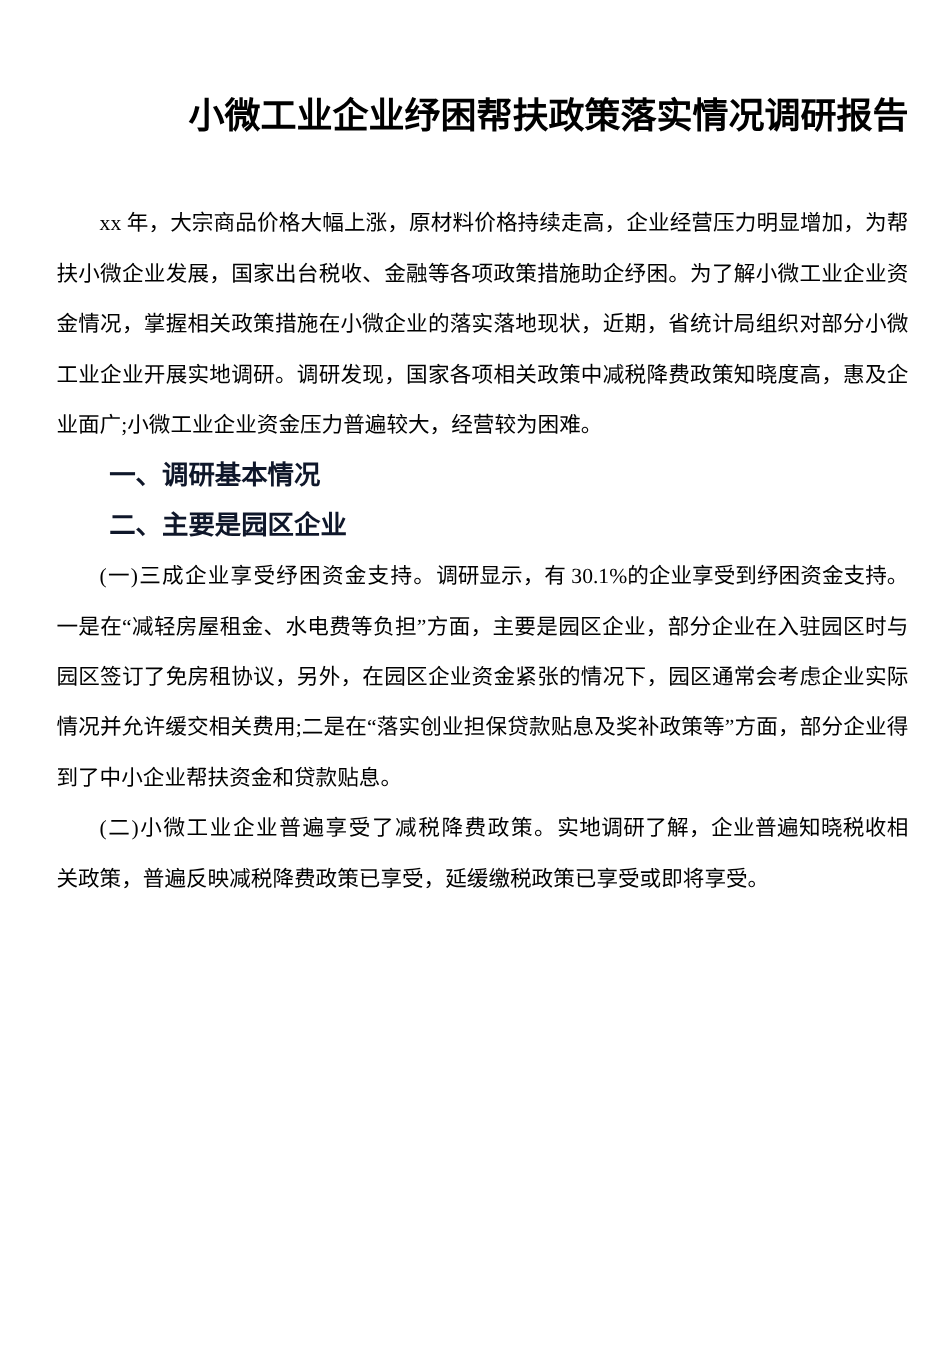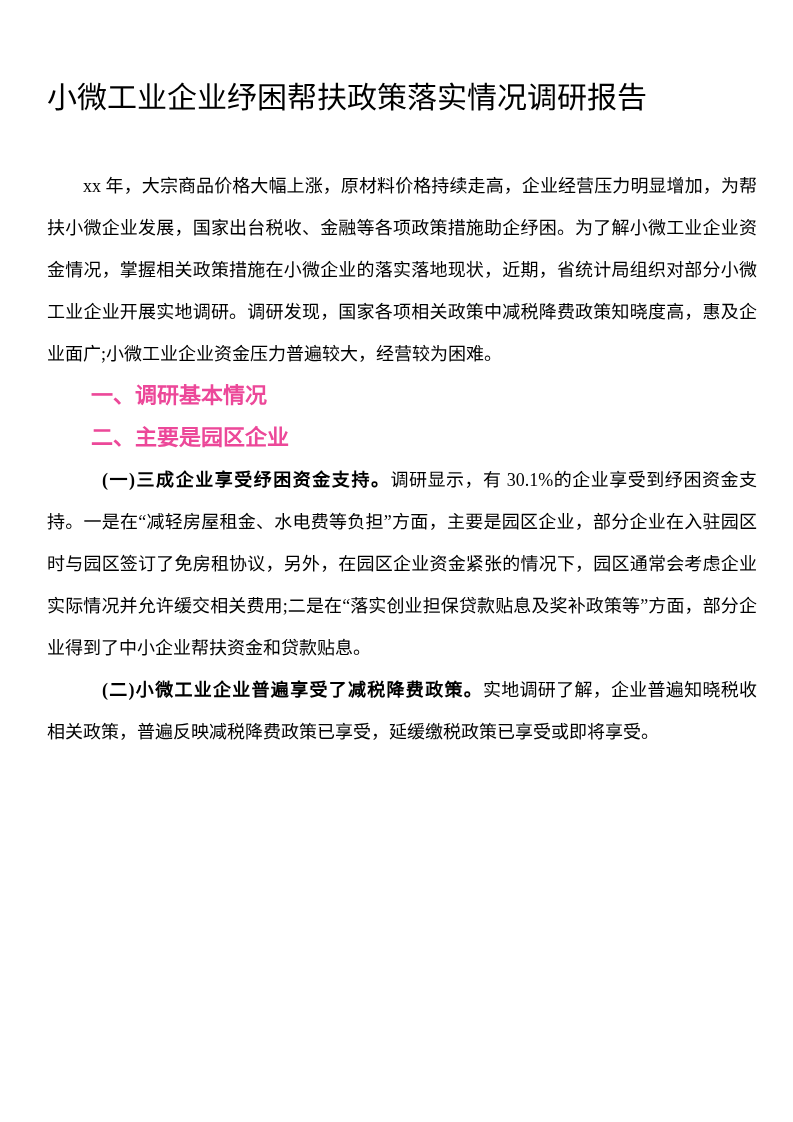--- a/index.html
+++ b/index.html
@@ -17,48 +17,47 @@
     box-sizing: border-box;
     width: 793px;
     height: 1122px;
     padding: 75px 36px 0 47px;
     background: #ffffff;
   }
   .doc-title {
     margin: 0 0 45px 0;
     font-family: "Liberation Sans", "DejaVu Sans", sans-serif;
     font-size: 30px;
-    font-weight: 400;
+    font-weight: 700;
     line-height: 45px;
-    text-align: left;
+    text-align: right;
     letter-spacing: 0px;
     color: #000000;
   }
   .body-para {
     margin: 0;
     font-family: "Liberation Serif", "DejaVu Serif", serif;
     font-size: 18px;
     line-height: 42px;
     text-align: justify;
     text-indent: 2em;
     color: #000000;
   }
   .section-heading {
     margin: 0;
     font-family: "Liberation Sans", "DejaVu Sans", sans-serif;
     font-size: 22px;
     font-weight: 700;
     line-height: 42px;
     text-indent: 2em;
-    color: #ec4899;
+    color: #0f172a;
   }
   .lead-bold {
-    font-weight: 700;
+    font-weight: 400;
     letter-spacing: 1px;
-    margin-left: 19px;
   }
 </style>
 </head>
 <body>
 
 <div class="page">
 
   <h1 class="doc-title">小微工业企业纾困帮扶政策落实情况调研报告</h1>
 
   <p class="body-para">xx 年，大宗商品价格大幅上涨，原材料价格持续走高，企业经营压力明显增加，为帮扶小微企业发展，国家出台税收、金融等各项政策措施助企纾困。为了解小微工业企业资金情况，掌握相关政策措施在小微企业的落实落地现状，近期，省统计局组织对部分小微工业企业开展实地调研。调研发现，国家各项相关政策中减税降费政策知晓度高，惠及企业面广;小微工业企业资金压力普遍较大，经营较为困难。</p>

